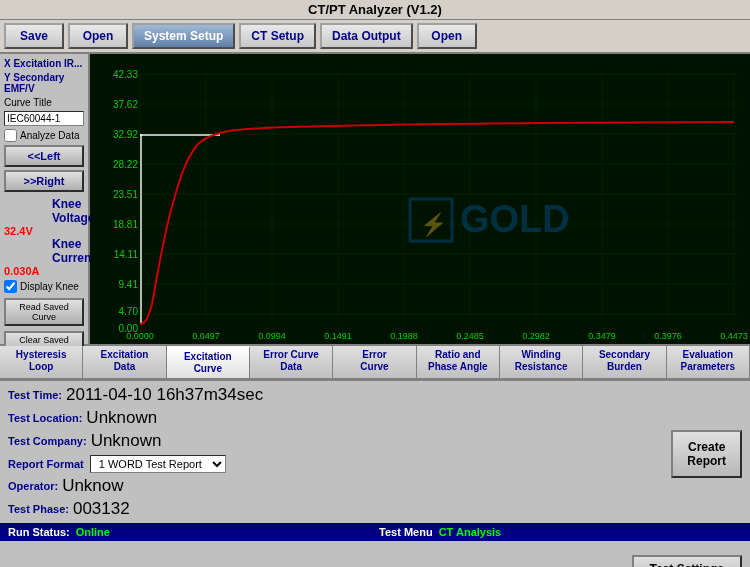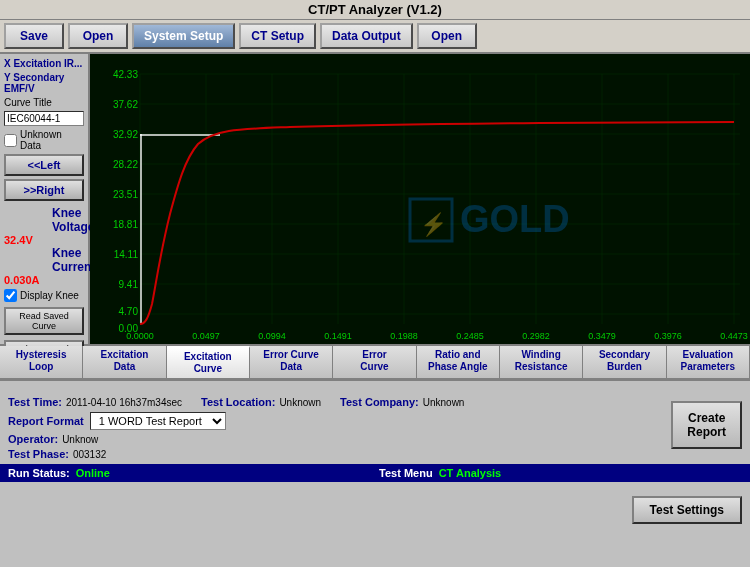--- a/index.html
+++ b/index.html
@@ -169,21 +169,21 @@
       align-items: center;
       gap: 4px;
     }
     .info-label {
       font-weight: bold;
       color: #00008b;
       font-size: 11px;
       white-space: nowrap;
     }
     .info-value {
-      font-size: 10px;
+      font-size: 17px;
       color: #000;
     }
     .report-dropdown {
       background: #fff;
       border: 1px inset #808080;
       font-size: 11px;
       padding: 1px 4px;
       width: 136px;
     }
     #create-report-btn {
@@ -253,21 +253,21 @@
 
 <div id="main-content">
 
   <div id="left-panel">
     <div class="left-label">X Excitation IR...</div>
     <div class="left-label">Y Secondary EMF/V</div>
     <div class="curve-title-label">Curve Title</div>
     <input class="curve-title-input" type="text" value="IEC60044-1" style="">
     <div class="checkbox-row">
       <input type="checkbox" style="">
-      <span>Unknown Data</span>
+      <span>Analyze Data</span>
     </div>
     <button class="nav-btn">&lt;&lt;Left</button>
     <button class="nav-btn">&gt;&gt;Right</button>
     <div class="knee-section">
       <div class="knee-label">Knee Voltage</div>
       <div class="knee-value">32.4V</div>
       <div class="knee-label">Knee Current</div>
       <div class="knee-value">0.030A</div>
     </div>
     <div class="checkbox-row">
@@ -354,21 +354,21 @@
   <div class="tab active">Excitation<br>Curve</div>
   <div class="tab">Error Curve<br>Data</div>
   <div class="tab">Error<br>Curve</div>
   <div class="tab">Ratio and<br>Phase Angle</div>
   <div class="tab">Winding<br>Resistance</div>
   <div class="tab">Secondary<br>Burden</div>
   <div class="tab">Evaluation<br>Parameters</div>
 </div>
 
 <div style="background:#c0c0c0; padding:4px 8px; border-top:1px solid #808080; display:grid; grid-template-columns:1fr auto; gap:4px;">
-  <div style="display:flex; flex-direction:row; gap:19px;margin-top:11px;">
+  <div style="display:flex; flex-direction:column; gap:3px;">
     <div class="info-row">
       <span class="info-label">Test Time:</span>
       <span class="info-value">2011-04-10 16h37m34sec</span>
     </div>
     <div class="info-row">
       <span class="info-label">Test Location:</span>
       <span class="info-value">Unknown</span>
     </div>
     <div class="info-row">
       <span class="info-label">Test Company:</span>

